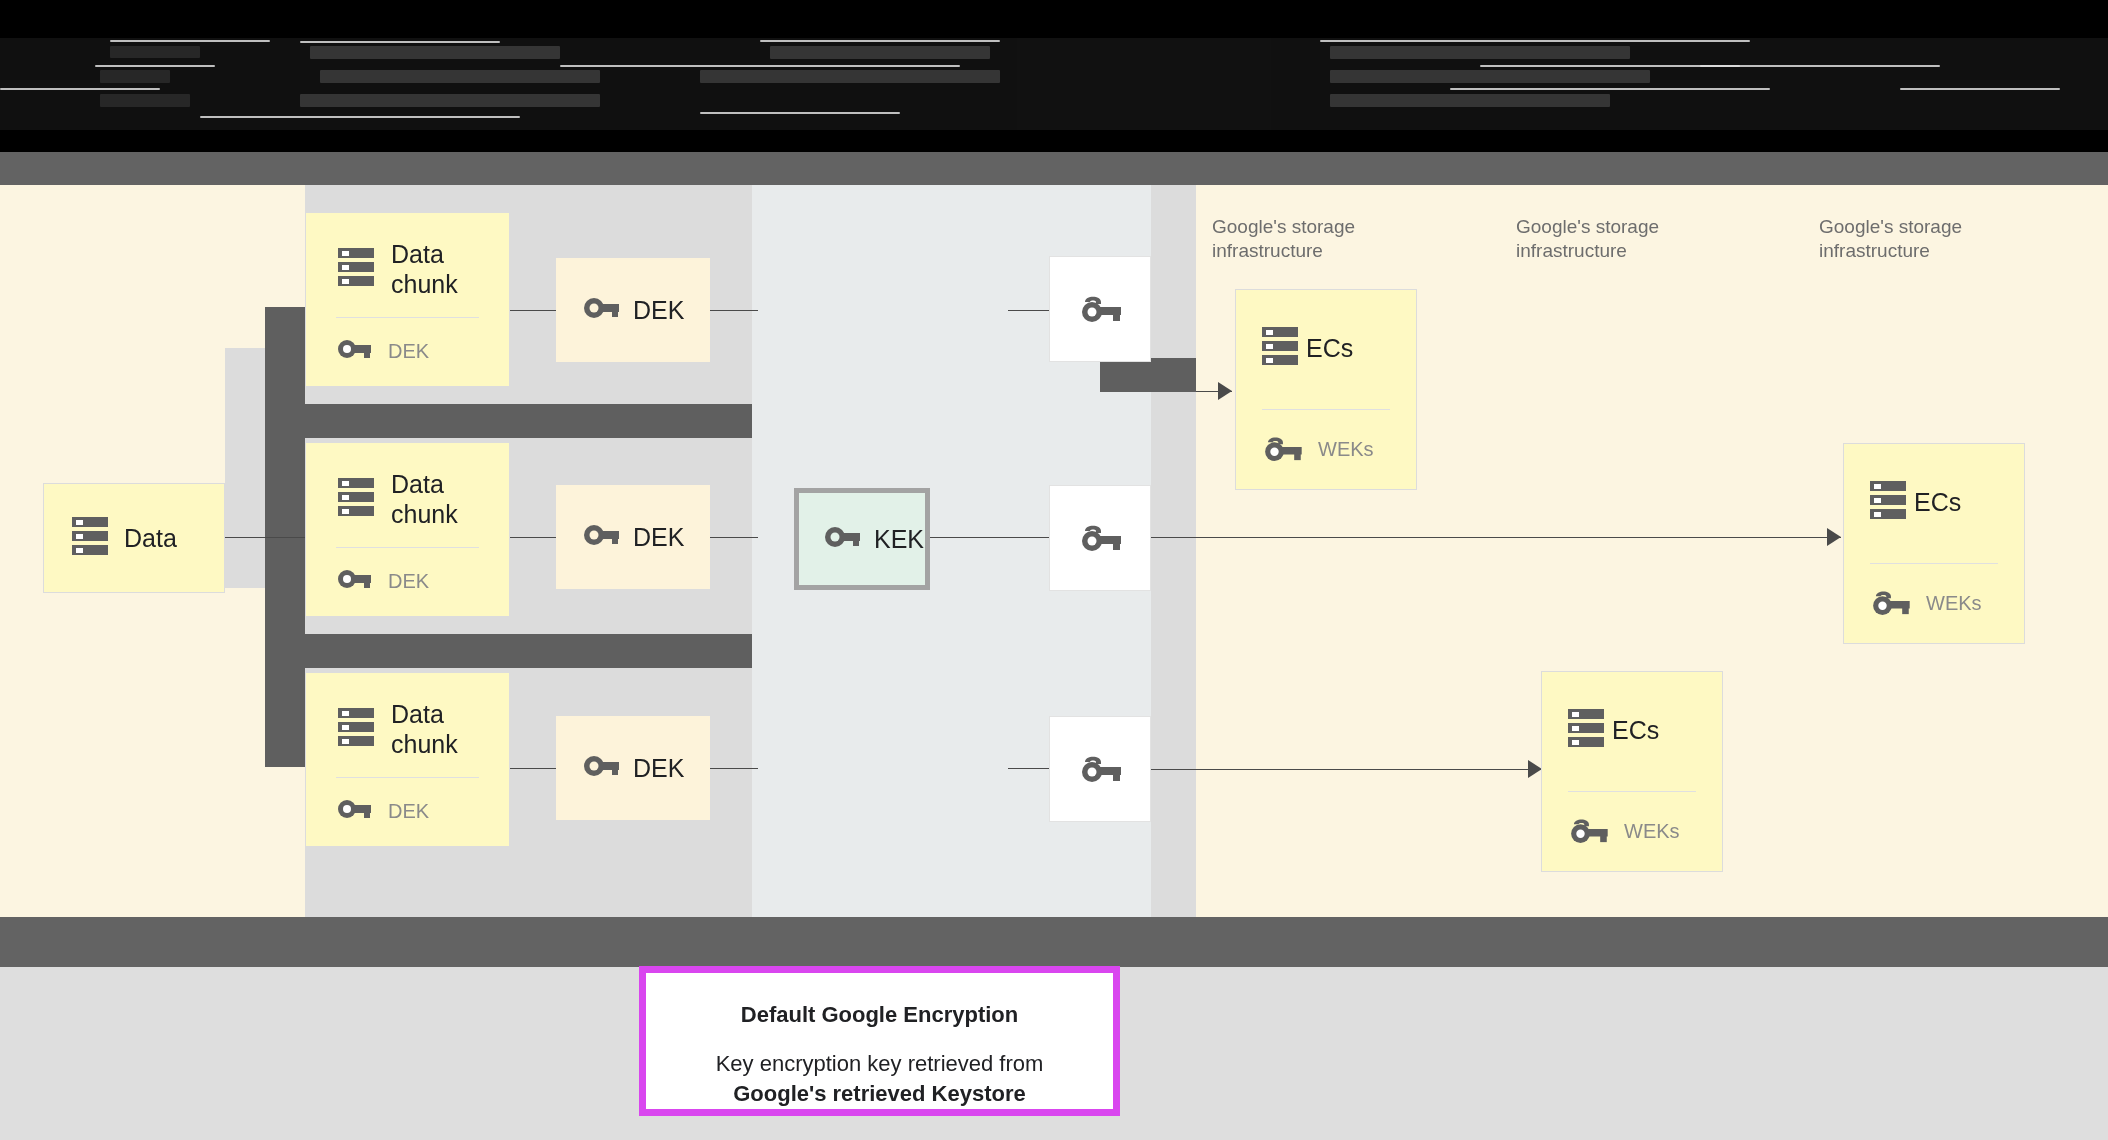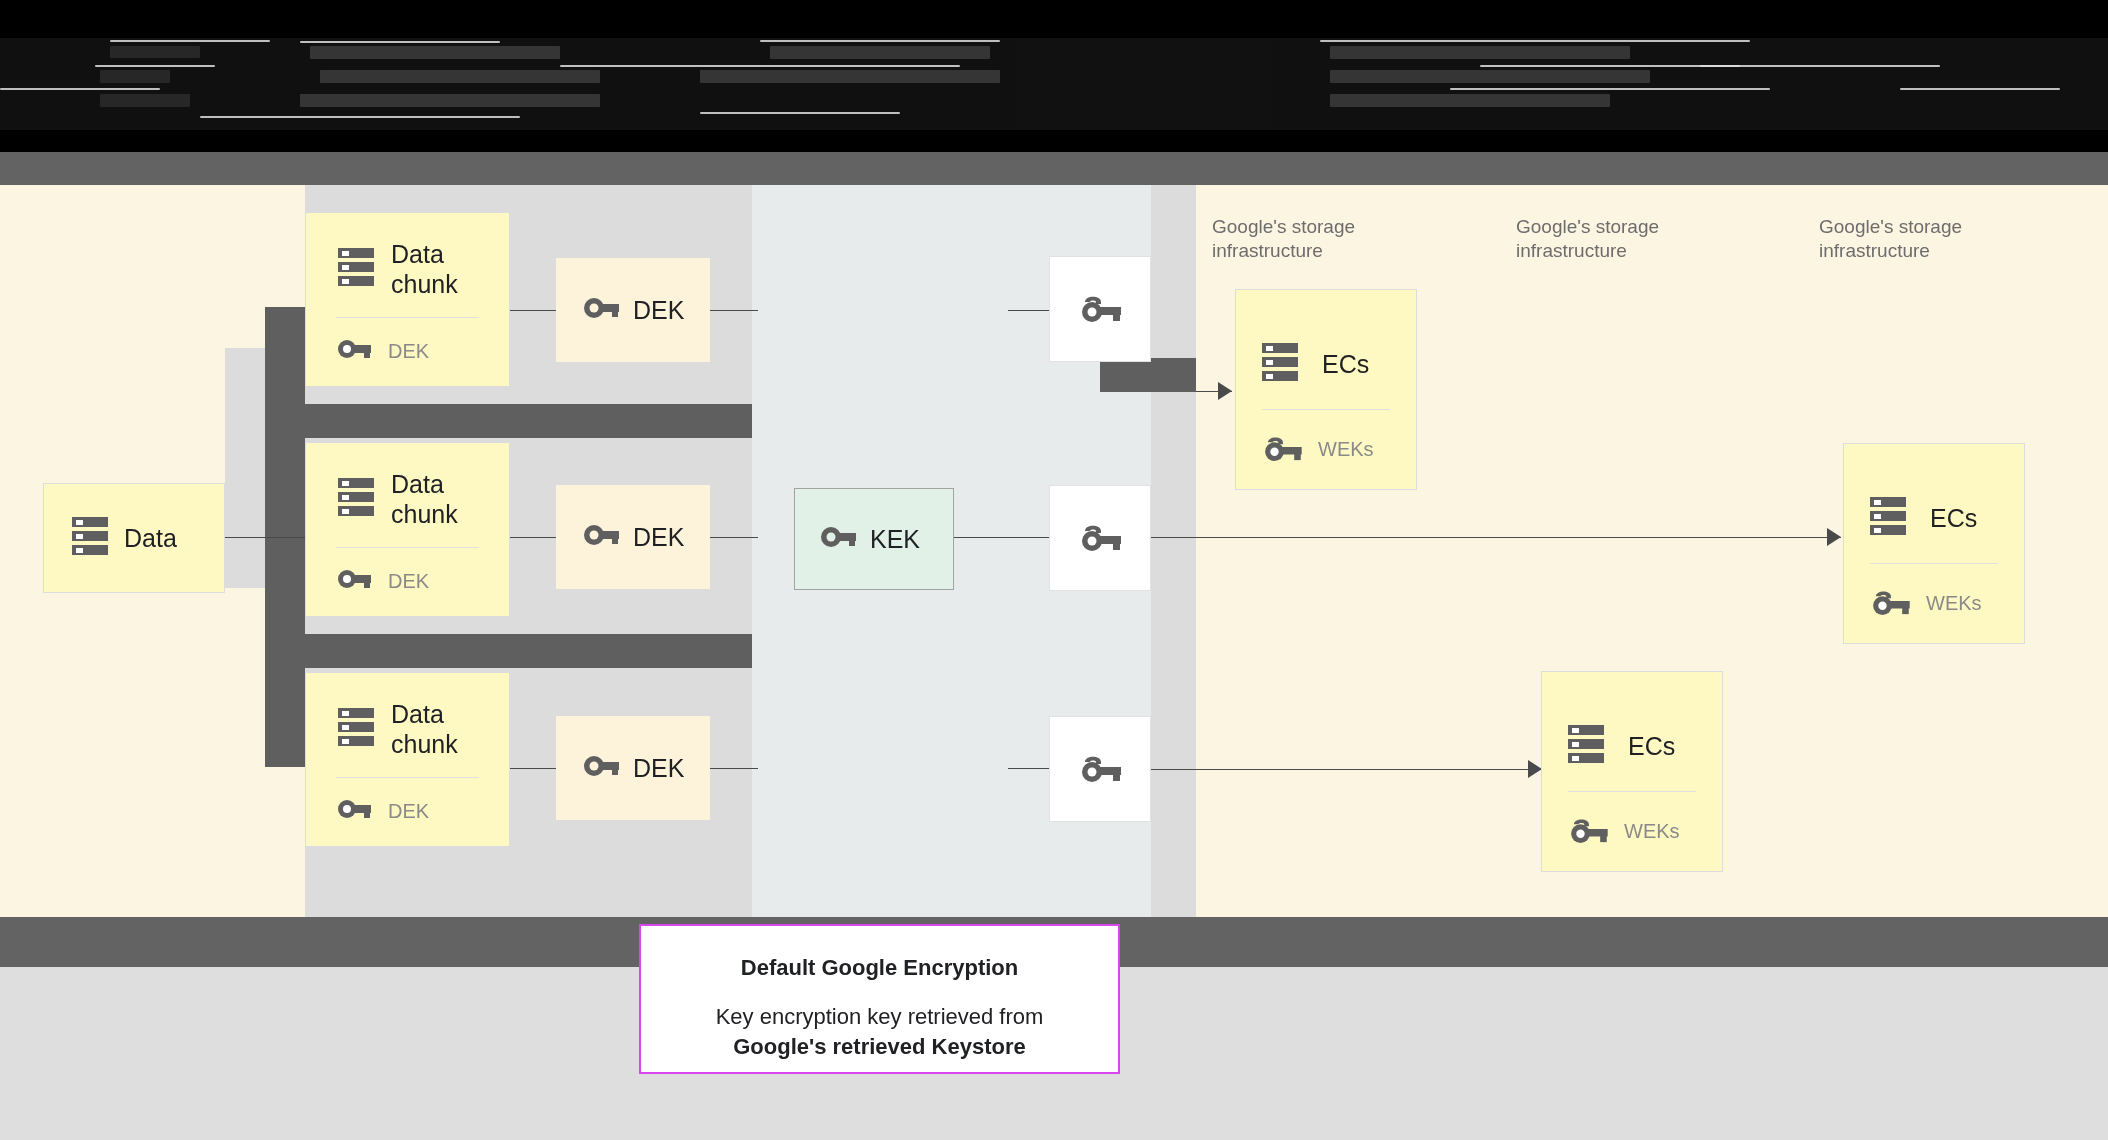--- a/index.html
+++ b/index.html
@@ -40,45 +40,45 @@
 
   .data-card{width:182px;height:110px;display:flex;align-items:center;}
   .data-card .inner{display:flex;align-items:center;gap:16px;padding-left:28px;}
   .data-title{font-size:25px;color:#202124;}
 
   .dek-card{position:absolute;width:154px;height:104px;background:#fdf3da;border:none;
       display:flex;align-items:center;}
   .dek-card .inner{display:flex;align-items:center;gap:14px;padding-left:28px;}
   .dek-label{font-size:25px;color:#202124;}
 
-  .kek-card{position:absolute;width:160px;height:102px;background:#e2f1e8;border:1px solid #a3a3a3;
+  .kek-card{position:absolute;width:136px;height:102px;background:#e2f1e8;border:5px solid #a3a3a3;
       box-sizing:border-box;display:flex;align-items:center;}
   .kek-card .inner{display:flex;align-items:center;gap:14px;padding-left:26px;}
   .kek-label{font-size:25px;color:#202124;}
 
   .keytile{position:absolute;width:102px;height:106px;background:#fff;border:1px solid #e2e2e2;
       box-sizing:border-box;display:flex;align-items:center;justify-content:center;}
 
   .ec-card{width:182px;height:201px;}
-  .ec-top{display:flex;align-items:center;gap:24px;padding:52px 0 0 26px;}
+  .ec-top{display:flex;align-items:center;gap:8px;padding:36px 0 0 26px;}
   .ec-title{font-size:25px;color:#202124;}
   .ec-div{position:absolute;left:26px;right:26px;top:119px;height:1px;background:#e0e0e0;}
   .ec-bottom{position:absolute;left:26px;top:142px;display:flex;align-items:center;gap:16px;}
   .ec-sub{font-size:20px;color:#8a8a8a;}
 
   
   .storage-label{position:absolute;font-size:19px;line-height:24px;color:#6d6d6d;white-space:pre-line;}
 
   
   .conn{position:absolute;height:1px;background:#4a4a4a;}
   .arrowhead{position:absolute;width:0;height:0;}
 
   
-  #caption-box{position:absolute;left:639px;top:924px;width:481px;height:150px;background:#fff;
-      border:2px solid #d946ef;box-sizing:border-box;text-align:center;}
+  #caption-box{position:absolute;left:639px;top:966px;width:481px;height:150px;background:#fff;
+      border:7px solid #d946ef;box-sizing:border-box;text-align:center;}
   #caption-title{margin-top:29px;font-size:22px;font-weight:bold;color:#202124;}
   #caption-body{margin-top:21px;font-size:22px;line-height:30px;color:#202124;}
   #caption-body b{font-weight:bold;}
 </style>
 </head>
 <body>
 
 <div id="stage">
 
   <div class="band" id="top-dark-region"></div>

